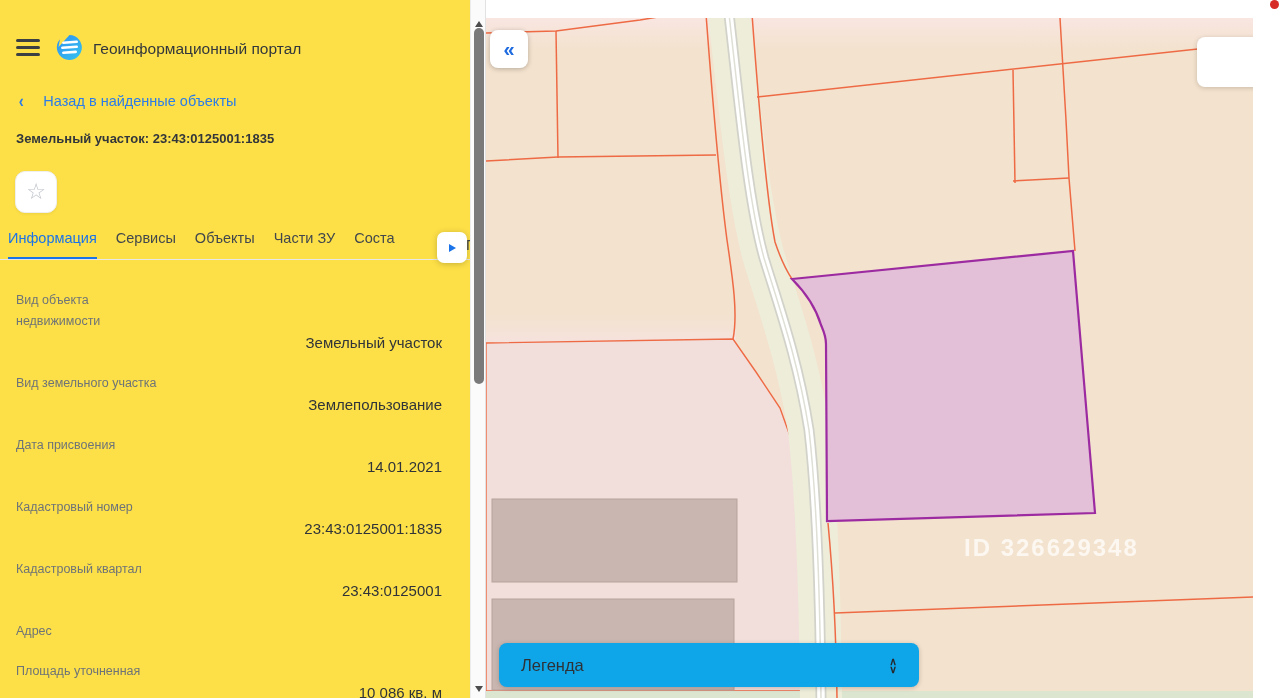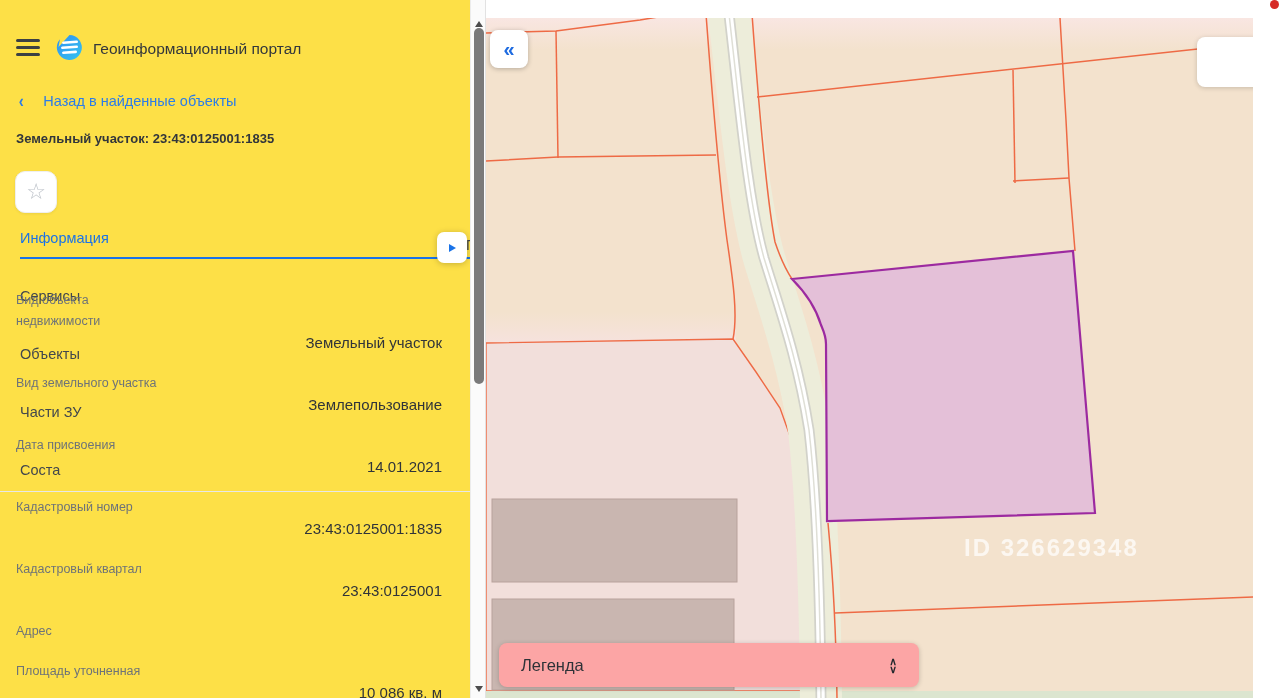--- a/index.html
+++ b/index.html
@@ -20,21 +20,21 @@
   .back-chevron { font-size:19px; line-height:16px; margin-right:19px; font-weight:bold; transform:scaleX(0.8); }
   .back-label { font-size:14.5px; }
 
   .obj-title { position:absolute; left:16px; top:131px; font-size:13px; font-weight:bold; color:#32363b; }
 
   .star-btn { position:absolute; left:15px; top:171px; width:42px; height:42px; border:1px solid #efefef;
               border-radius:10px; box-shadow:0 1px 3px rgba(0,0,0,.07); display:flex; align-items:center;
               justify-content:center; font-size:22px; color:#bdc2c9; cursor:pointer; background:#fff; }
 
   .tabs-wrap { position:absolute; left:0; top:230px; width:470px; border-bottom:1px solid #e7e7e7;
-               padding-left:20px; display:flex; gap:29px; white-space:nowrap;flex-direction:column; }
+               padding-left:8px; display:flex; gap:19px; white-space:nowrap; }
   .tab { font-size:14.5px; color:#42474d; padding-bottom:13px; position:relative; cursor:pointer; }
   .tab.active { color:#1a73e8; }
   .tab.active::after { content:''; position:absolute; left:0; right:0; bottom:0; height:2.5px; background:#1a73e8; }
   .tab-g { position:absolute; left:466px; top:237px; width:5px; overflow:hidden; font-size:14.5px; color:#42474d; }
 
   .tabs-arrow-btn { position:absolute; left:437px; top:232px; width:30px; height:31px; background:#fff;
                     border-radius:7px; box-shadow:0 1px 6px rgba(0,0,0,.22); display:flex; align-items:center;
                     justify-content:center; cursor:pointer; }
   .tri-right { width:0; height:0; border-left:7px solid #1a73e8; border-top:4.5px solid transparent;
                border-bottom:4.5px solid transparent; }
@@ -59,21 +59,21 @@
   
   #map { position:absolute; left:486px; top:18px; width:767px; height:680px; overflow:hidden; background:#f3e2cd; }
   #map svg { position:absolute; left:0; top:0; }
 
   .map-collapse-btn { position:absolute; left:4px; top:12px; width:38px; height:38px; background:#fff; border-radius:8px;
                       box-shadow:0 1px 5px rgba(0,0,0,.25); display:flex; align-items:center; justify-content:center;
                       color:#1e6be0; font-size:20px; font-weight:bold; cursor:pointer; }
   .map-topright-box { position:absolute; left:711px; top:19px; width:80px; height:50px; background:#fff;
                       border-radius:8px; box-shadow:0 1px 5px rgba(0,0,0,.18); }
 
-  .legend-bar { position:absolute; left:13px; top:625px; width:420px; height:44px; background:#fca5a5; border-radius:8px;
+  .legend-bar { position:absolute; left:13px; top:625px; width:420px; height:44px; background:#0ea5e9; border-radius:8px;
                 box-shadow:0 1px 5px rgba(0,0,0,.2); display:flex; align-items:center; padding:0 22px; cursor:pointer; }
   .legend-label { font-size:16.5px; color:#2e3237; flex:1; }
   .legend-chevrons { display:flex; flex-direction:column; line-height:8px; font-size:10.5px; font-weight:bold; color:#25292e; }
 
   .watermark { position:absolute; left:452px; top:520px; opacity:.9; pointer-events:none; }
   .wm-row { display:flex; align-items:flex-start; }
   .wm-brand { font-size:55px; font-weight:bold; color:rgba(255,255,255,.62); margin-left:6px; letter-spacing:3px; }
   .wm-id { font-size:24px; font-weight:bold; color:rgba(255,255,255,.8); letter-spacing:2px; margin:-4px 0 12px 26px; }
 
   .notif-dot { position:absolute; left:1270px; top:0px; width:9px; height:9px; border-radius:50%; }

